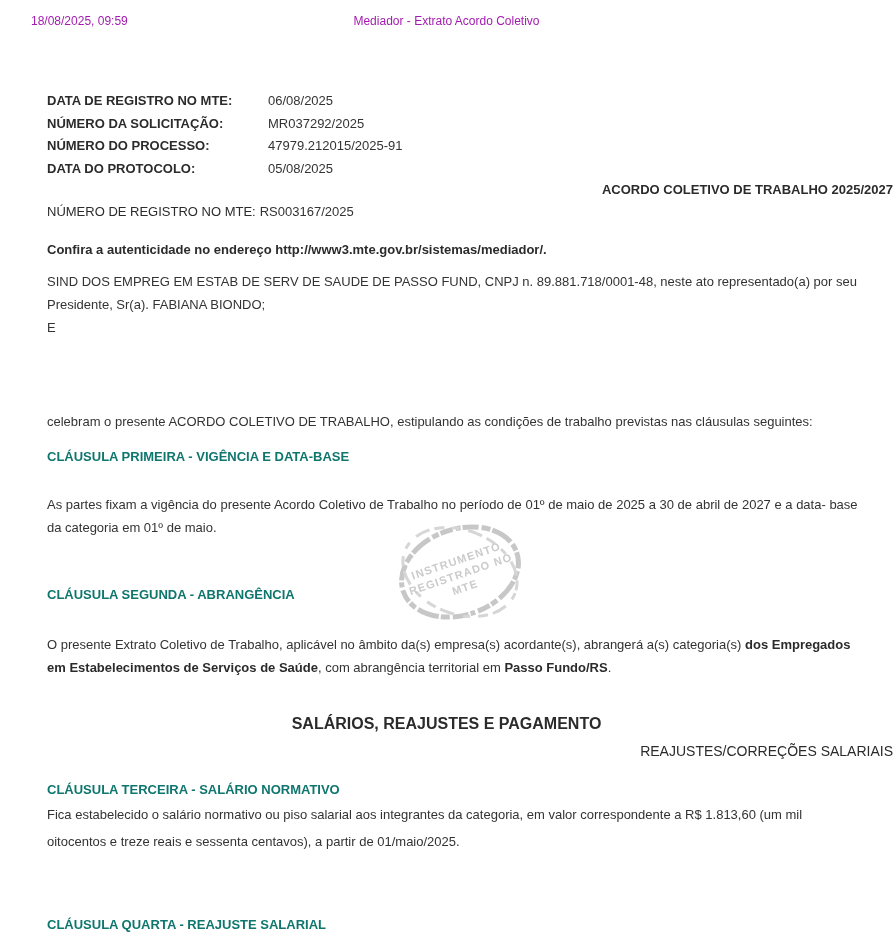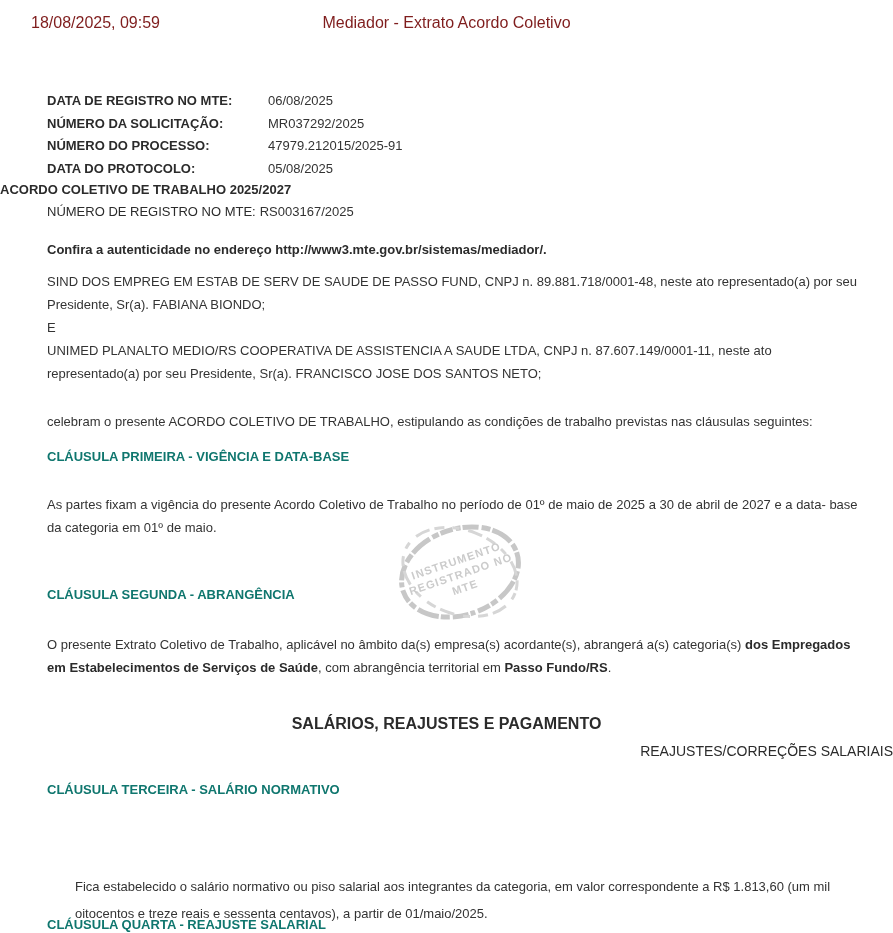--- a/index.html
+++ b/index.html
@@ -10,51 +10,51 @@
     height: 933px;
     background: #ffffff;
     overflow: hidden;
     font-family: "Liberation Sans", "DejaVu Sans", sans-serif;
     color: #333333;
     font-size: 13px;
   }
   .page-header {
     position: absolute;
     top: 14px; left: 0; right: 0;
-    font-size: 16px;
-    color: #7f1d1d;
+    font-size: 12px;
+    color: #a21caf;
     text-align: center;
   }
   .page-header .datetime {
     position: absolute;
     left: 31px; top: 0;
     text-align: left;
   }
   .fields { position: absolute; top: 90px; left: 47px; line-height: 22.7px; }
   .frow .flabel { display: inline-block; width: 221px; font-weight: bold; color: #2b2b2b; }
   .frow .fvalue { color: #333; }
   .doc-title {
     position: absolute; top: 182px; left: 0; right: 0;
-    text-align: left; font-weight: bold; color: #2b2b2b;
+    text-align: right; font-weight: bold; color: #2b2b2b;
   }
   .registro { position: absolute; top: 204px; left: 47px; }
   .registro .rlabel { font-weight: normal; color: #2b2b2b; }
   .registro .rvalue { margin-left: 4px; }
   .confira { position: absolute; top: 242px; left: 47px; font-weight: bold; color: #2b2b2b; }
   .parties { position: absolute; top: 270px; left: 47px; width: 816px; line-height: 23px; }
   .preamble { position: absolute; top: 410px; left: 47px; width: 816px; line-height: 23px; }
   .clause-heading { font-weight: bold; color: #0f766e; position: absolute; left: 47px; }
   .heading-primeira { top: 449px; }
   .heading-segunda  { top: 587px; }
   .heading-terceira { top: 782px; }
   .heading-quarta   { top: 917px; }
   .para { position: absolute; left: 47px; width: 816px; line-height: 23px; }
   .para-vigencia    { top: 493px; }
   .para-abrangencia { top: 633px; }
-  .para-salario     { top: 873px; line-height: 27px; margin-left: 28px; }
+  .para-salario     { top: 801px; line-height: 27px; }
   .para b { color: #2b2b2b; }
   .section-main {
     position: absolute; top: 715px; left: 0; right: 0;
     text-align: center; font-weight: bold; font-size: 16px; color: #2b2b2b;
   }
   .section-sub {
     position: absolute; top: 743px; left: 0; right: 0;
     text-align: right; font-weight: normal; font-size: 14px; color: #2b2b2b;
   }
   .stamp {
@@ -98,21 +98,20 @@
 
   <div class="registro">
     <span class="rlabel">NÚMERO DE REGISTRO NO MTE:</span><span class="rvalue">RS003167/2025</span>
   </div>
 
   <div class="confira">Confira a autenticidade no endereço http://www3.mte.gov.br/sistemas/mediador/.</div>
 
   <div class="parties">
     <div>SIND DOS EMPREG EM ESTAB DE SERV DE SAUDE DE PASSO FUND, CNPJ n. 89.881.718/0001-48, neste ato representado(a) por seu Presidente, Sr(a). FABIANA BIONDO;</div>
     <div>E</div>
-    <div>UNIMED PLANALTO MEDIO/RS COOPERATIVA DE ASSISTENCIA A SAUDE LTDA, CNPJ n. 87.607.149/0001-11, neste ato representado(a) por seu Presidente, Sr(a). FRANCISCO JOSE DOS SANTOS NETO;</div>
   </div>
 
   <div class="preamble">celebram o presente ACORDO COLETIVO DE TRABALHO, estipulando as condições de trabalho previstas nas cláusulas seguintes:</div>
 
   <div class="clause-heading heading-primeira">CLÁUSULA PRIMEIRA - VIGÊNCIA E DATA-BASE</div>
   <div class="para para-vigencia">As partes fixam a vigência do presente Acordo Coletivo de Trabalho no período de 01º de maio de 2025 a 30 de abril de 2027 e a data- base da categoria em 01º de maio.</div>
 
   <svg class="stamp" viewBox="0 0 132 96" aria-hidden="true">
     <g transform="rotate(-19 66 48)">
       <ellipse cx="66" cy="48" rx="60" ry="43" fill="none" stroke="#c7c7c7" stroke-width="5" stroke-dasharray="16 3 9 2 22 3 7 2 13 3 5 2"></ellipse>

